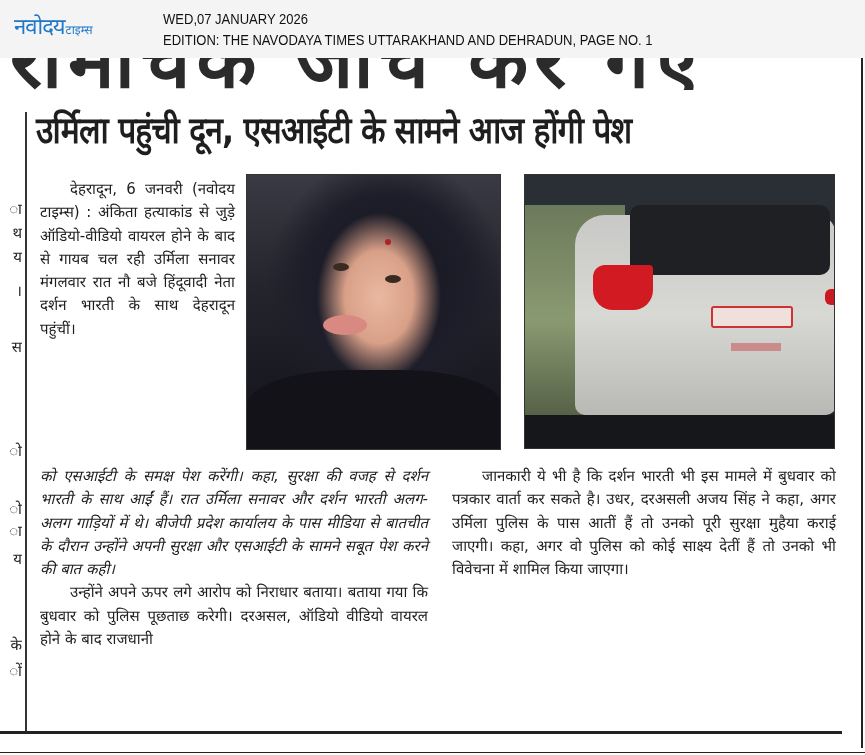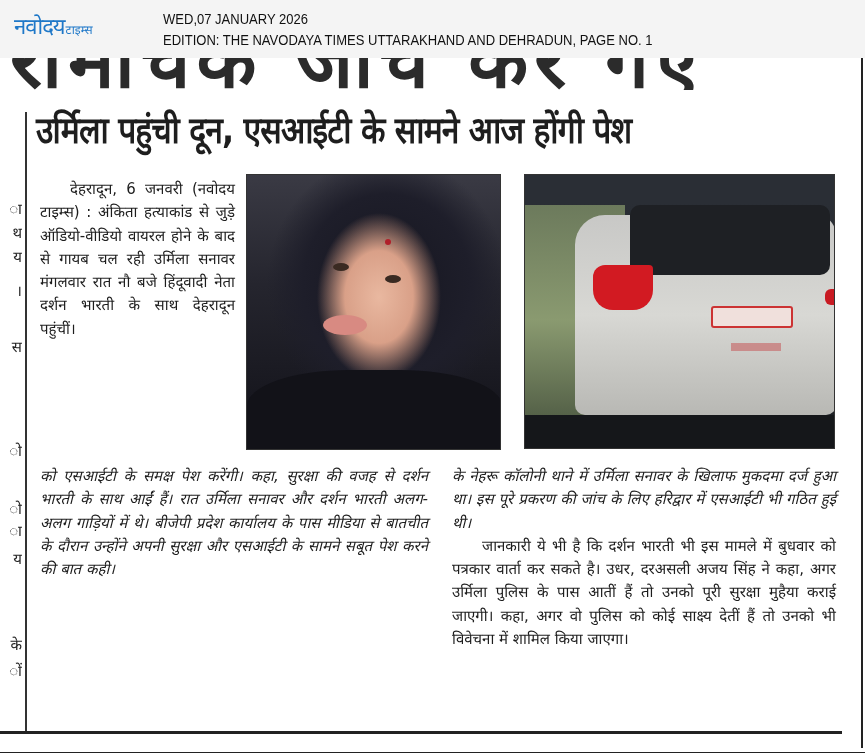--- a/index.html
+++ b/index.html
@@ -117,21 +117,21 @@
   <div class="car-window"></div>
   <div class="car-light"></div>
   <div class="car-light-r"></div>
   <div class="plate"></div>
   <div class="govt"></div>
   <div class="road"></div>
 </div>
 
 <div class="col-text" style="left:40px; top:465px; width:388px;">
   <p class="noindent">को एसआईटी के समक्ष पेश करेंगी। कहा, सुरक्षा  की वजह से दर्शन भारती के साथ आईं हैं। रात उर्मिला सनावर और दर्शन भारती अलग-अलग गाड़ियों में थे। बीजेपी प्रदेश कार्यालय के पास मीडिया से बातचीत के दौरान उन्होंने अपनी सुरक्षा और एसआईटी के सामने सबूत पेश करने की बात कही।</p>
+  <p>उन्होंने अपने ऊपर लगे आरोप को निराधार बताया। बताया गया कि बुधवार को पुलिस पूछताछ करेगी। दरअसल, ऑडियो वीडियो वायरल होने के बाद राजधानी</p>
 </div>
 
 <div class="col-text" style="left:452px; top:465px; width:384px;">
-  <p class="noindent">के नेहरू कॉलोनी थाने में उर्मिला सनावर के खिलाफ मुकदमा दर्ज हुआ था। इस पूरे प्रकरण की जांच के लिए हरिद्वार में एसआईटी भी गठित हुई थी।</p>
   <p>जानकारी ये भी है कि दर्शन भारती भी इस मामले में बुधवार को पत्रकार वार्ता कर सकते है। उधर, दरअसली अजय सिंह ने कहा, अगर उर्मिला पुलिस के पास आतीं हैं तो उनको पूरी सुरक्षा मुहैया कराई जाएगी। कहा, अगर वो पुलिस को कोई साक्ष्य देतीं हैं तो उनको भी विवेचना में शामिल किया जाएगा।</p>
 </div>
 
 <div class="bottom-rule"></div>
 <div class="bottom-rule2"></div>
 
 </body></html>

